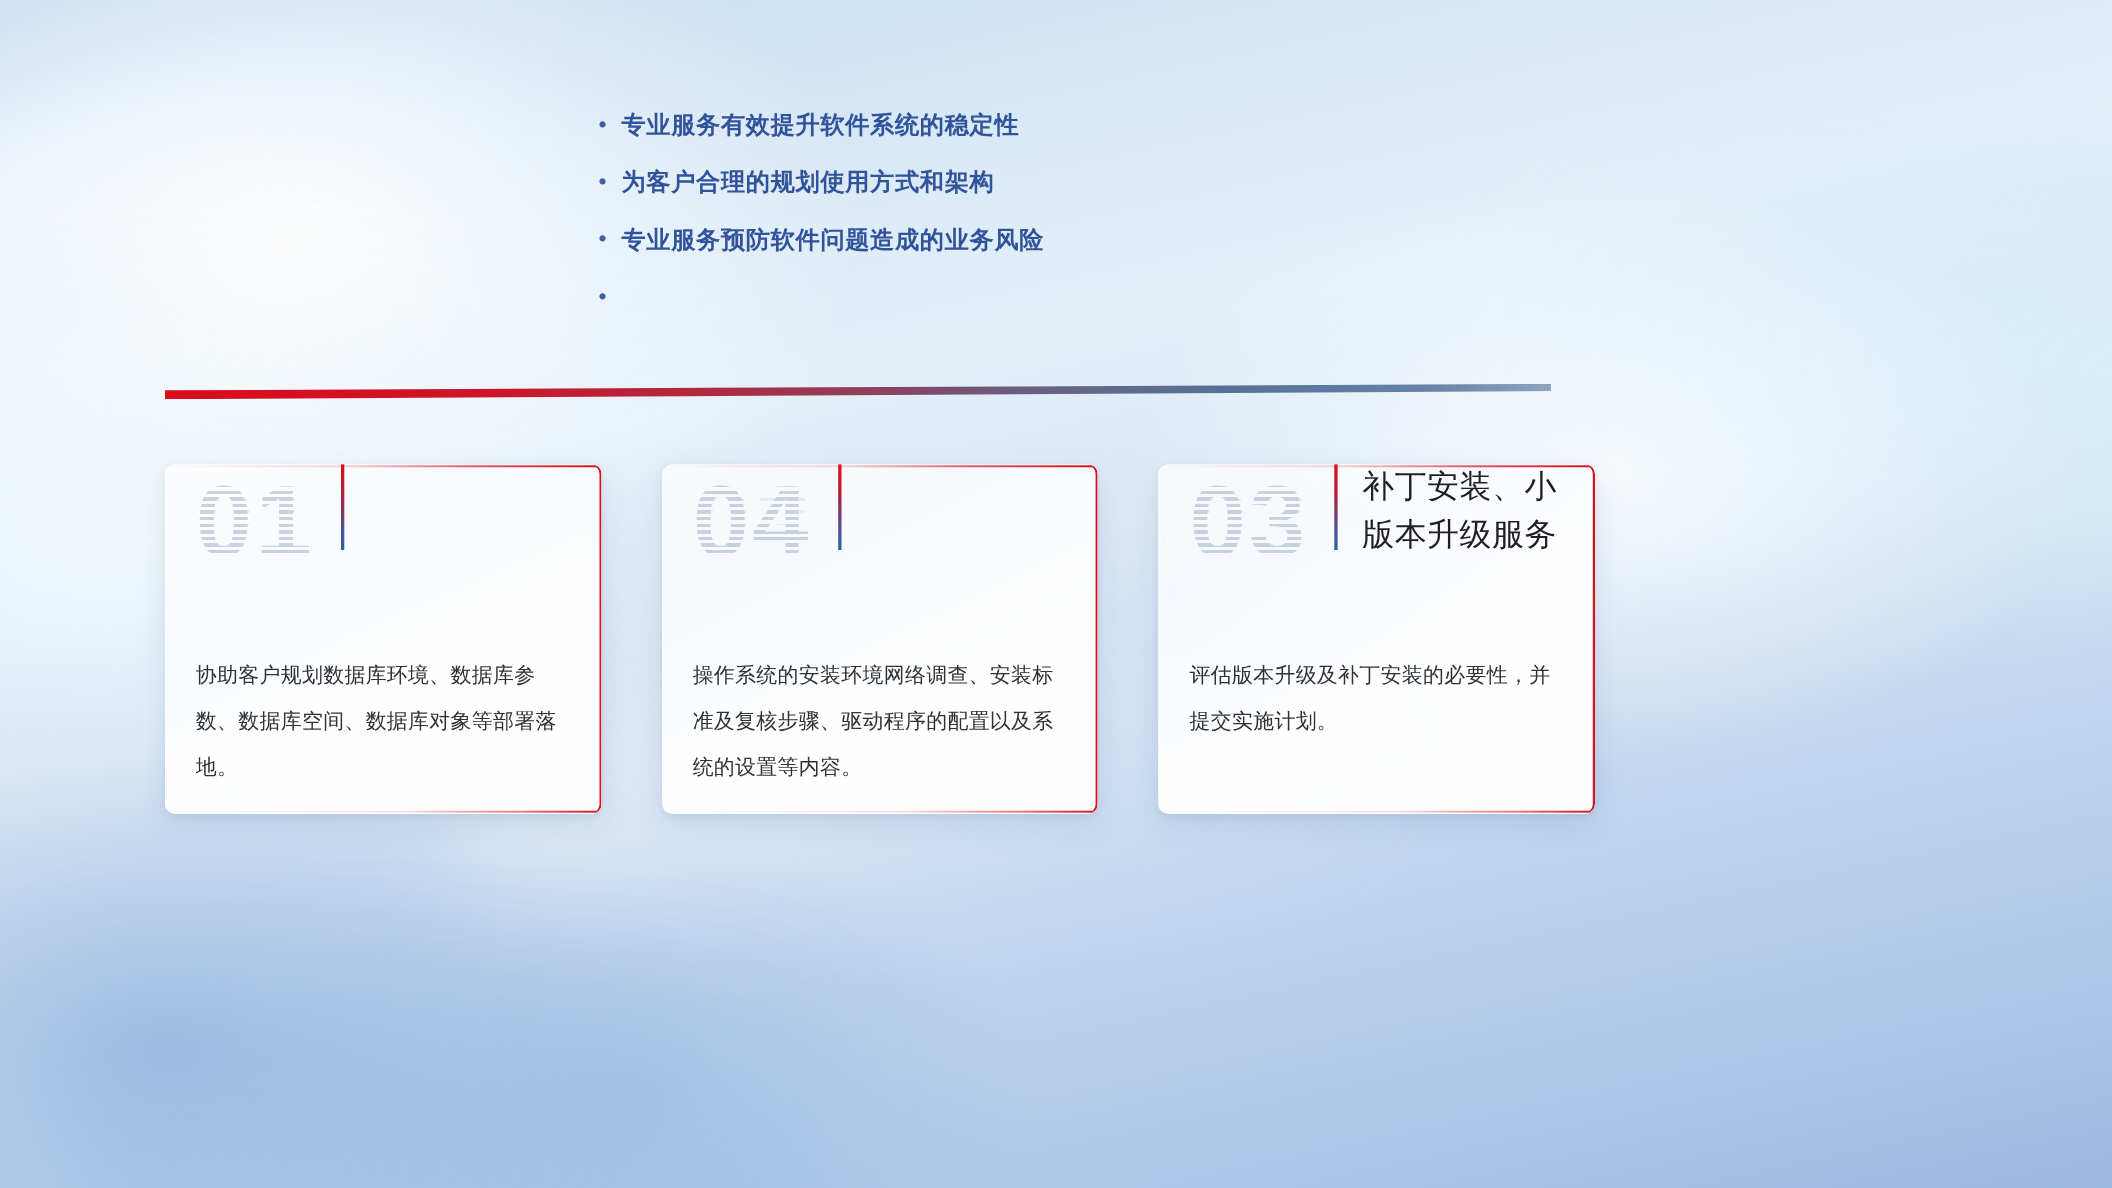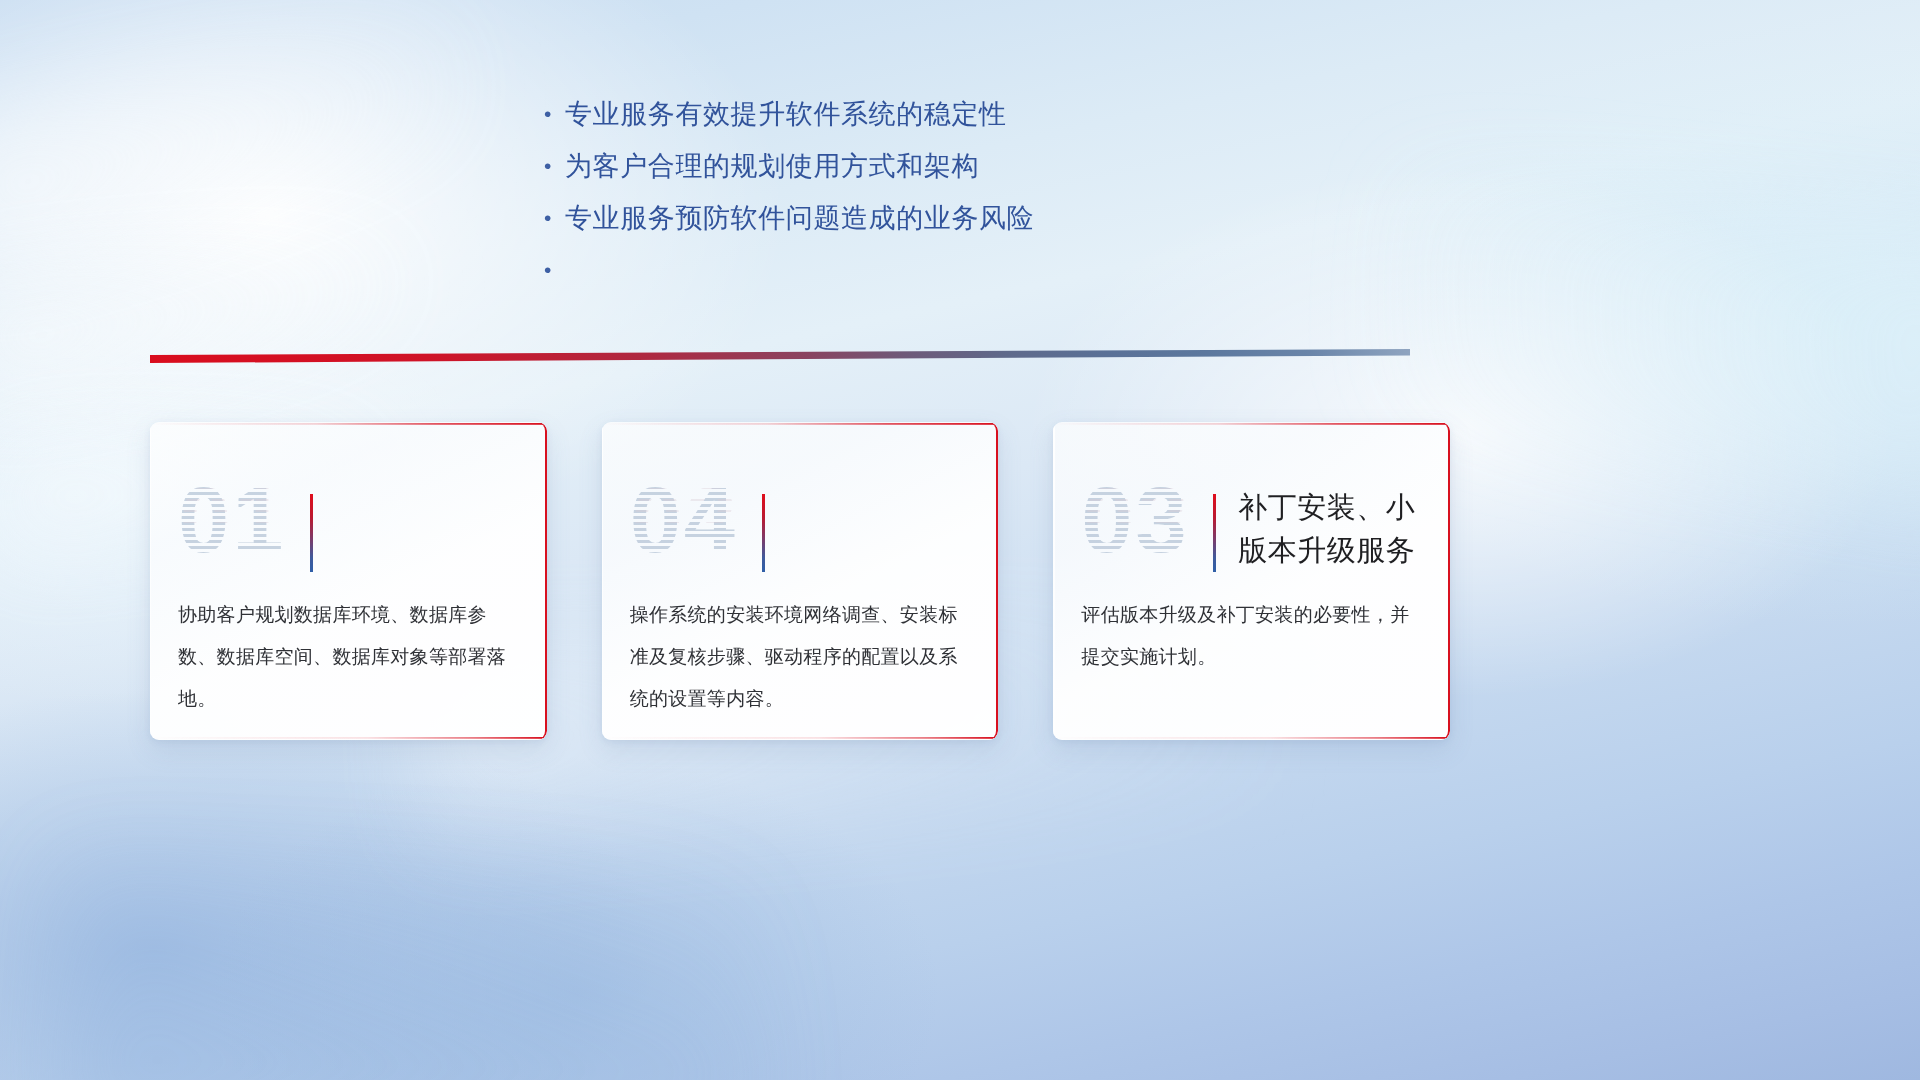--- a/index.html
+++ b/index.html
@@ -72,26 +72,26 @@
   .bullet-dot {
     width: 30px;
     flex: 0 0 30px;
     font-size: 21px;
     line-height: 52px;
     color: #3d5fa4;
     text-align: left;
     padding-left: 9px;
   }
   .bullet-text {
-    font-size: 27px;
+    font-size: 22px;
     line-height: 52px;
     color: #31539b;
     letter-spacing: 0.6px;
     white-space: nowrap;
-    font-weight: 400;
+    font-weight: 700;
   }
 
   
   #divider {
     position: absolute;
     left: 150px;
     top: 349px;
     width: 1260px;
     height: 14px;
     pointer-events: none;
@@ -158,21 +158,21 @@
     left: 0; top: 0; bottom: 0;
     width: 1.4px;
     background: linear-gradient(180deg, rgba(255,255,255,0.95), rgba(255,255,255,0.55));
     pointer-events: none;
   }
 
   .card-head {
     position: relative;
     height: 150px;
     display: flex;
-    align-items: flex-end;
+    align-items: flex-start;
     padding-left: 28px;
   }
 
   
   .card-num {
     position: relative;
     flex: 0 0 132px;
     width: 132px;
     height: 104px;
     font-size: 92px;

